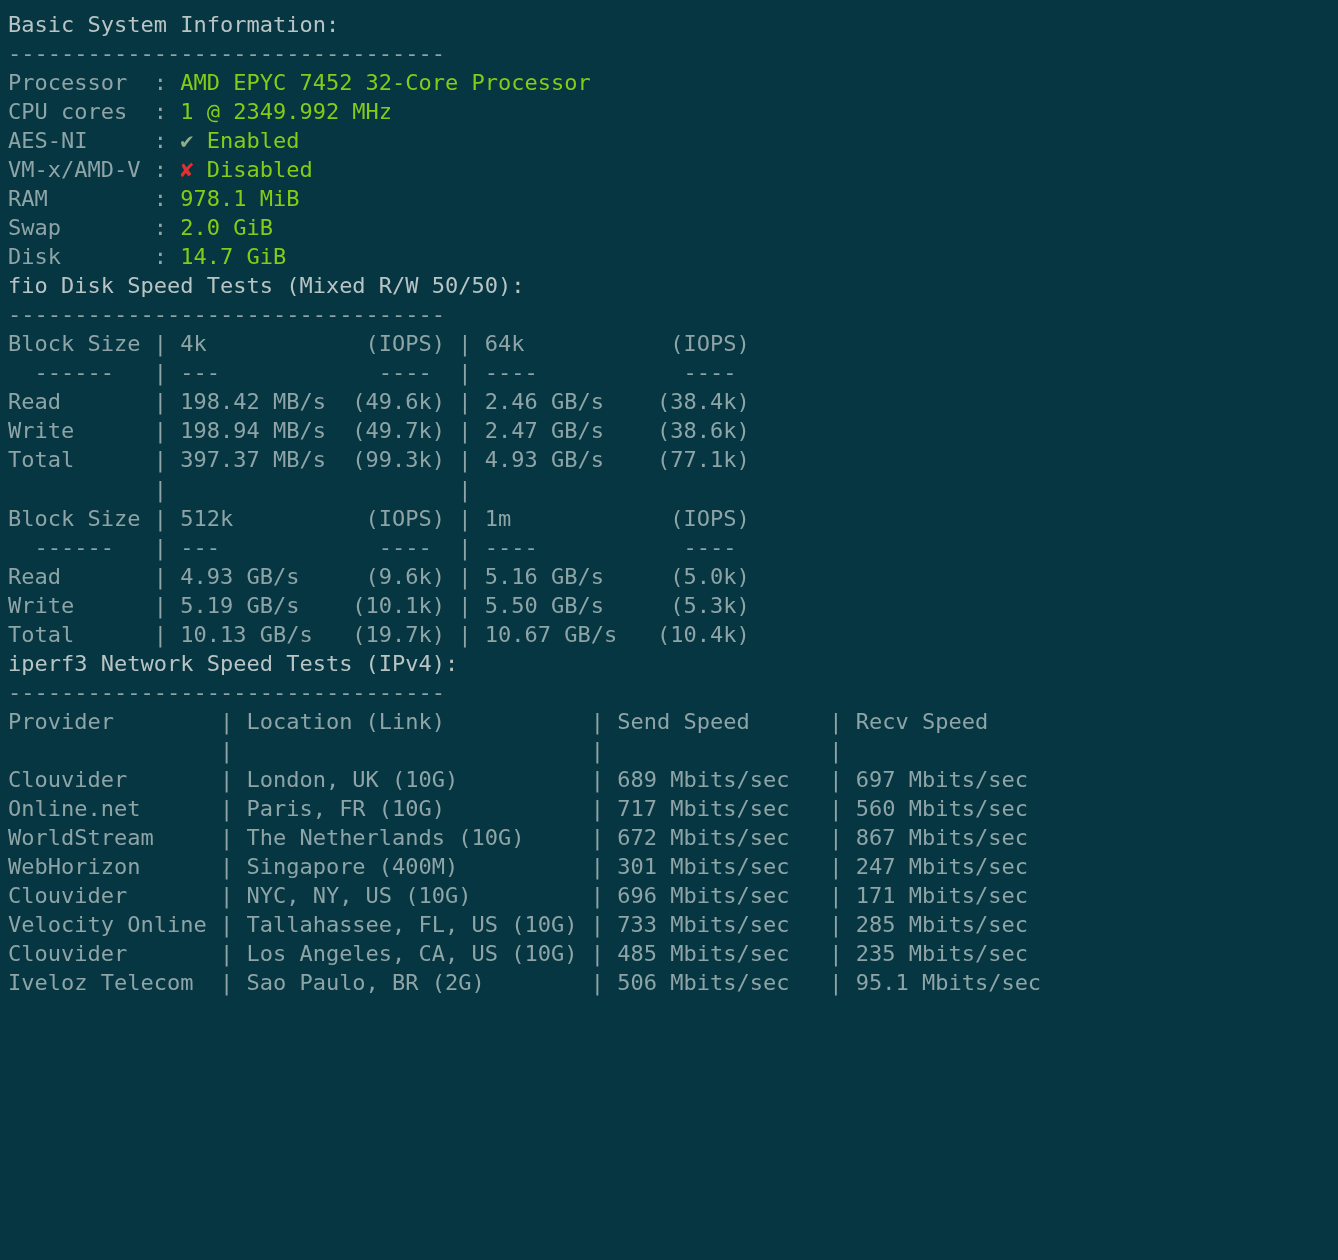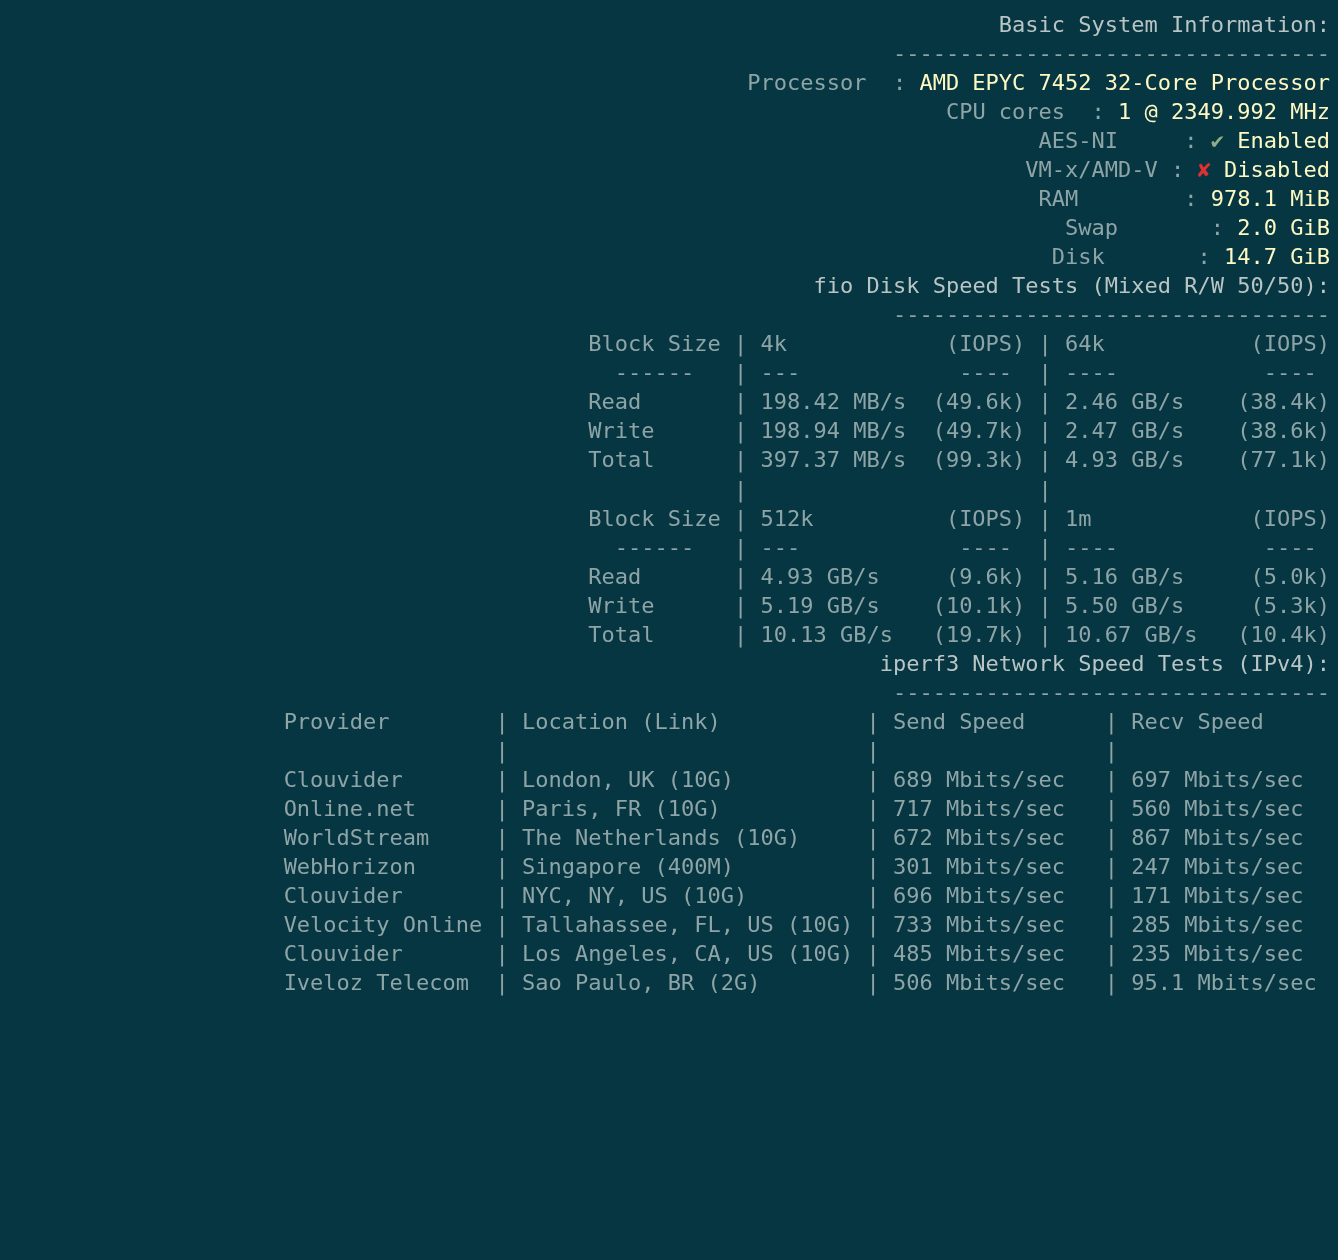--- a/index.html
+++ b/index.html
@@ -9,21 +9,21 @@
     color: #8ea4a7;
     font-family: "Menlo", "Consolas", "DejaVu Sans Mono", monospace;
     font-size: 22px;
     line-height: 1.32;
   }
   .wrap {
     padding: 10px 8px 20px 8px;
     white-space: pre;
   }
   .hdr { color: #b9c4c4; }
-  .line { display: block; text-align: right; }
+  .line { display: block; }
   .tick { color: #8fae87; }
   .cross { color: #e03030; font-weight: bold; }
-  .val { color: #fef9c3; }
+  .val { color: #84cc16; }
 </style>
 </head>
 <body>
 
 <div class="wrap" id="root"><span class="line"><span class="hdr">Basic System Information:</span></span><span class="line"><span>---------------------------------</span></span><span class="line"><span>Processor  : </span><span class="val">AMD EPYC 7452 32-Core Processor</span></span><span class="line"><span>CPU cores  : </span><span class="val">1 @ 2349.992 MHz</span></span><span class="line"><span>AES-NI     : </span><span class="tick">✔</span><span class="val"> Enabled</span></span><span class="line"><span>VM-x/AMD-V : </span><span class="cross">✘</span><span class="val"> Disabled</span></span><span class="line"><span>RAM        : </span><span class="val">978.1 MiB</span></span><span class="line"><span>Swap       : </span><span class="val">2.0 GiB</span></span><span class="line"><span>Disk       : </span><span class="val">14.7 GiB</span></span><span class="line"><span></span></span><span class="line"><span class="hdr">fio Disk Speed Tests (Mixed R/W 50/50):</span></span><span class="line"><span>---------------------------------</span></span><span class="line"><span>Block Size | 4k            (IOPS) | 64k           (IOPS)</span></span><span class="line"><span>  ------   | ---            ----  | ----           ---- </span></span><span class="line"><span>Read       | 198.42 MB/s  (49.6k) | 2.46 GB/s    (38.4k)</span></span><span class="line"><span>Write      | 198.94 MB/s  (49.7k) | 2.47 GB/s    (38.6k)</span></span><span class="line"><span>Total      | 397.37 MB/s  (99.3k) | 4.93 GB/s    (77.1k)</span></span><span class="line"><span>           |                      |                     </span></span><span class="line"><span>Block Size | 512k          (IOPS) | 1m            (IOPS)</span></span><span class="line"><span>  ------   | ---            ----  | ----           ---- </span></span><span class="line"><span>Read       | 4.93 GB/s     (9.6k) | 5.16 GB/s     (5.0k)</span></span><span class="line"><span>Write      | 5.19 GB/s    (10.1k) | 5.50 GB/s     (5.3k)</span></span><span class="line"><span>Total      | 10.13 GB/s   (19.7k) | 10.67 GB/s   (10.4k)</span></span><span class="line"><span></span></span><span class="line"><span class="hdr">iperf3 Network Speed Tests (IPv4):</span></span><span class="line"><span>---------------------------------</span></span><span class="line"><span>Provider        | Location (Link)           | Send Speed      | Recv Speed     </span></span><span class="line"><span>                |                           |                 |                </span></span><span class="line"><span>Clouvider       | London, UK (10G)          | 689 Mbits/sec   | 697 Mbits/sec  </span></span><span class="line"><span>Online.net      | Paris, FR (10G)           | 717 Mbits/sec   | 560 Mbits/sec  </span></span><span class="line"><span>WorldStream     | The Netherlands (10G)     | 672 Mbits/sec   | 867 Mbits/sec  </span></span><span class="line"><span>WebHorizon      | Singapore (400M)          | 301 Mbits/sec   | 247 Mbits/sec  </span></span><span class="line"><span>Clouvider       | NYC, NY, US (10G)         | 696 Mbits/sec   | 171 Mbits/sec  </span></span><span class="line"><span>Velocity Online | Tallahassee, FL, US (10G) | 733 Mbits/sec   | 285 Mbits/sec  </span></span><span class="line"><span>Clouvider       | Los Angeles, CA, US (10G) | 485 Mbits/sec   | 235 Mbits/sec  </span></span><span class="line"><span>Iveloz Telecom  | Sao Paulo, BR (2G)        | 506 Mbits/sec   | 95.1 Mbits/sec </span></span></div>
 
 </body></html>

